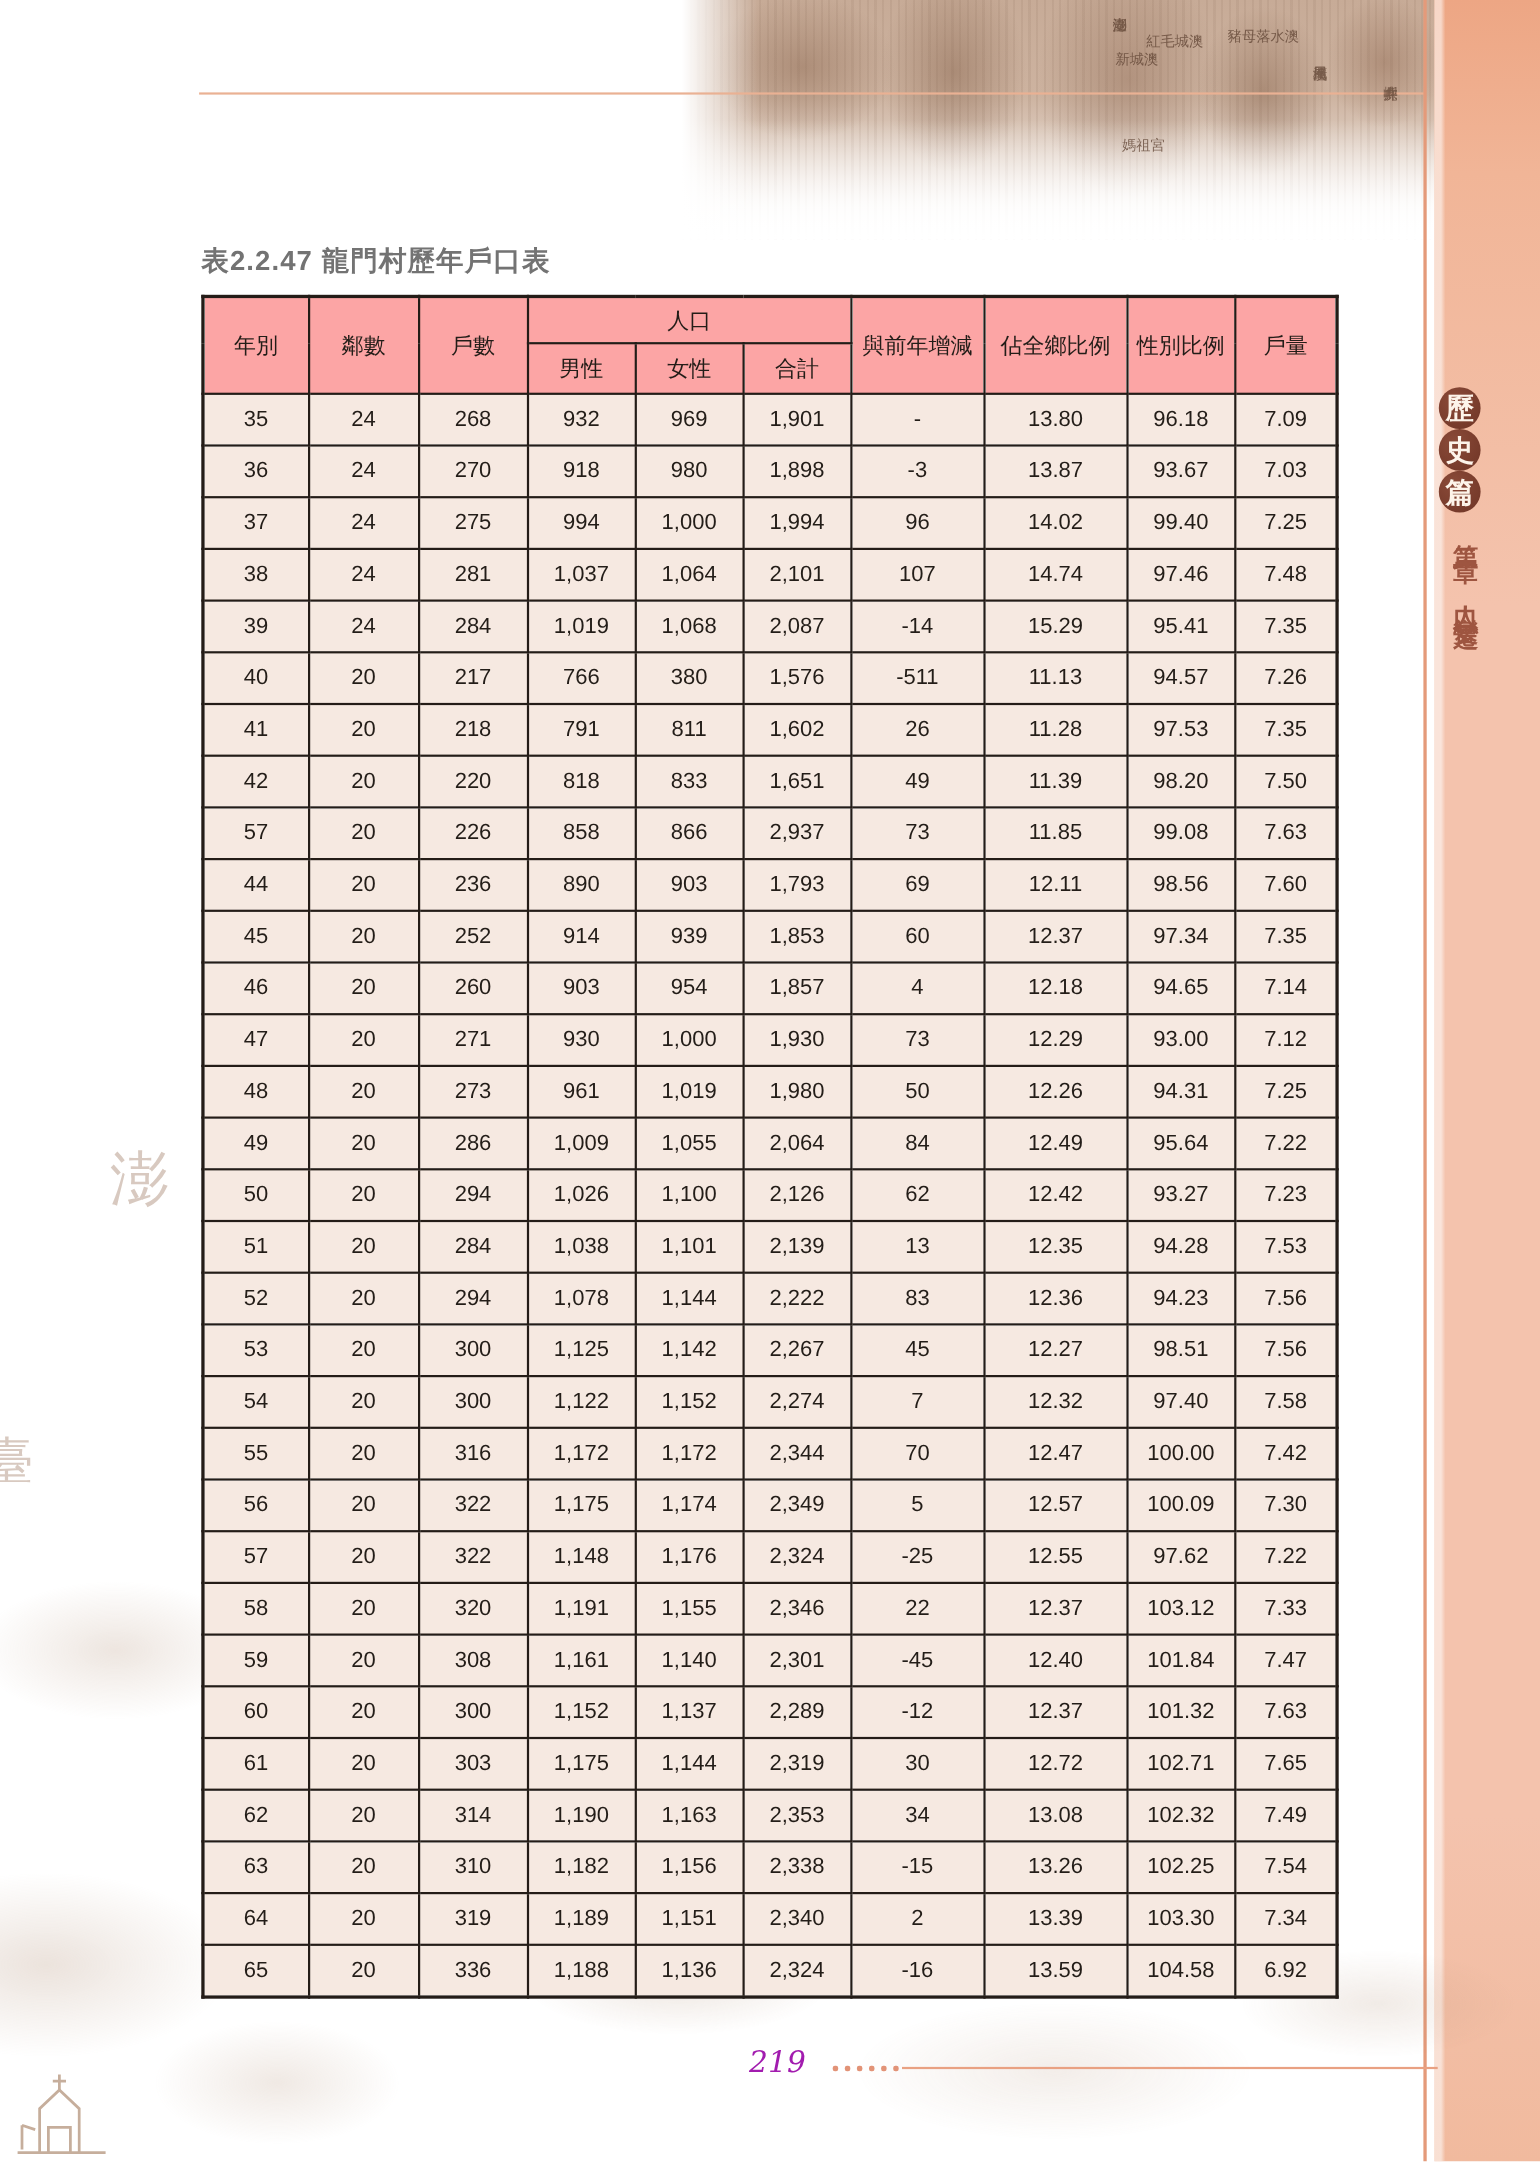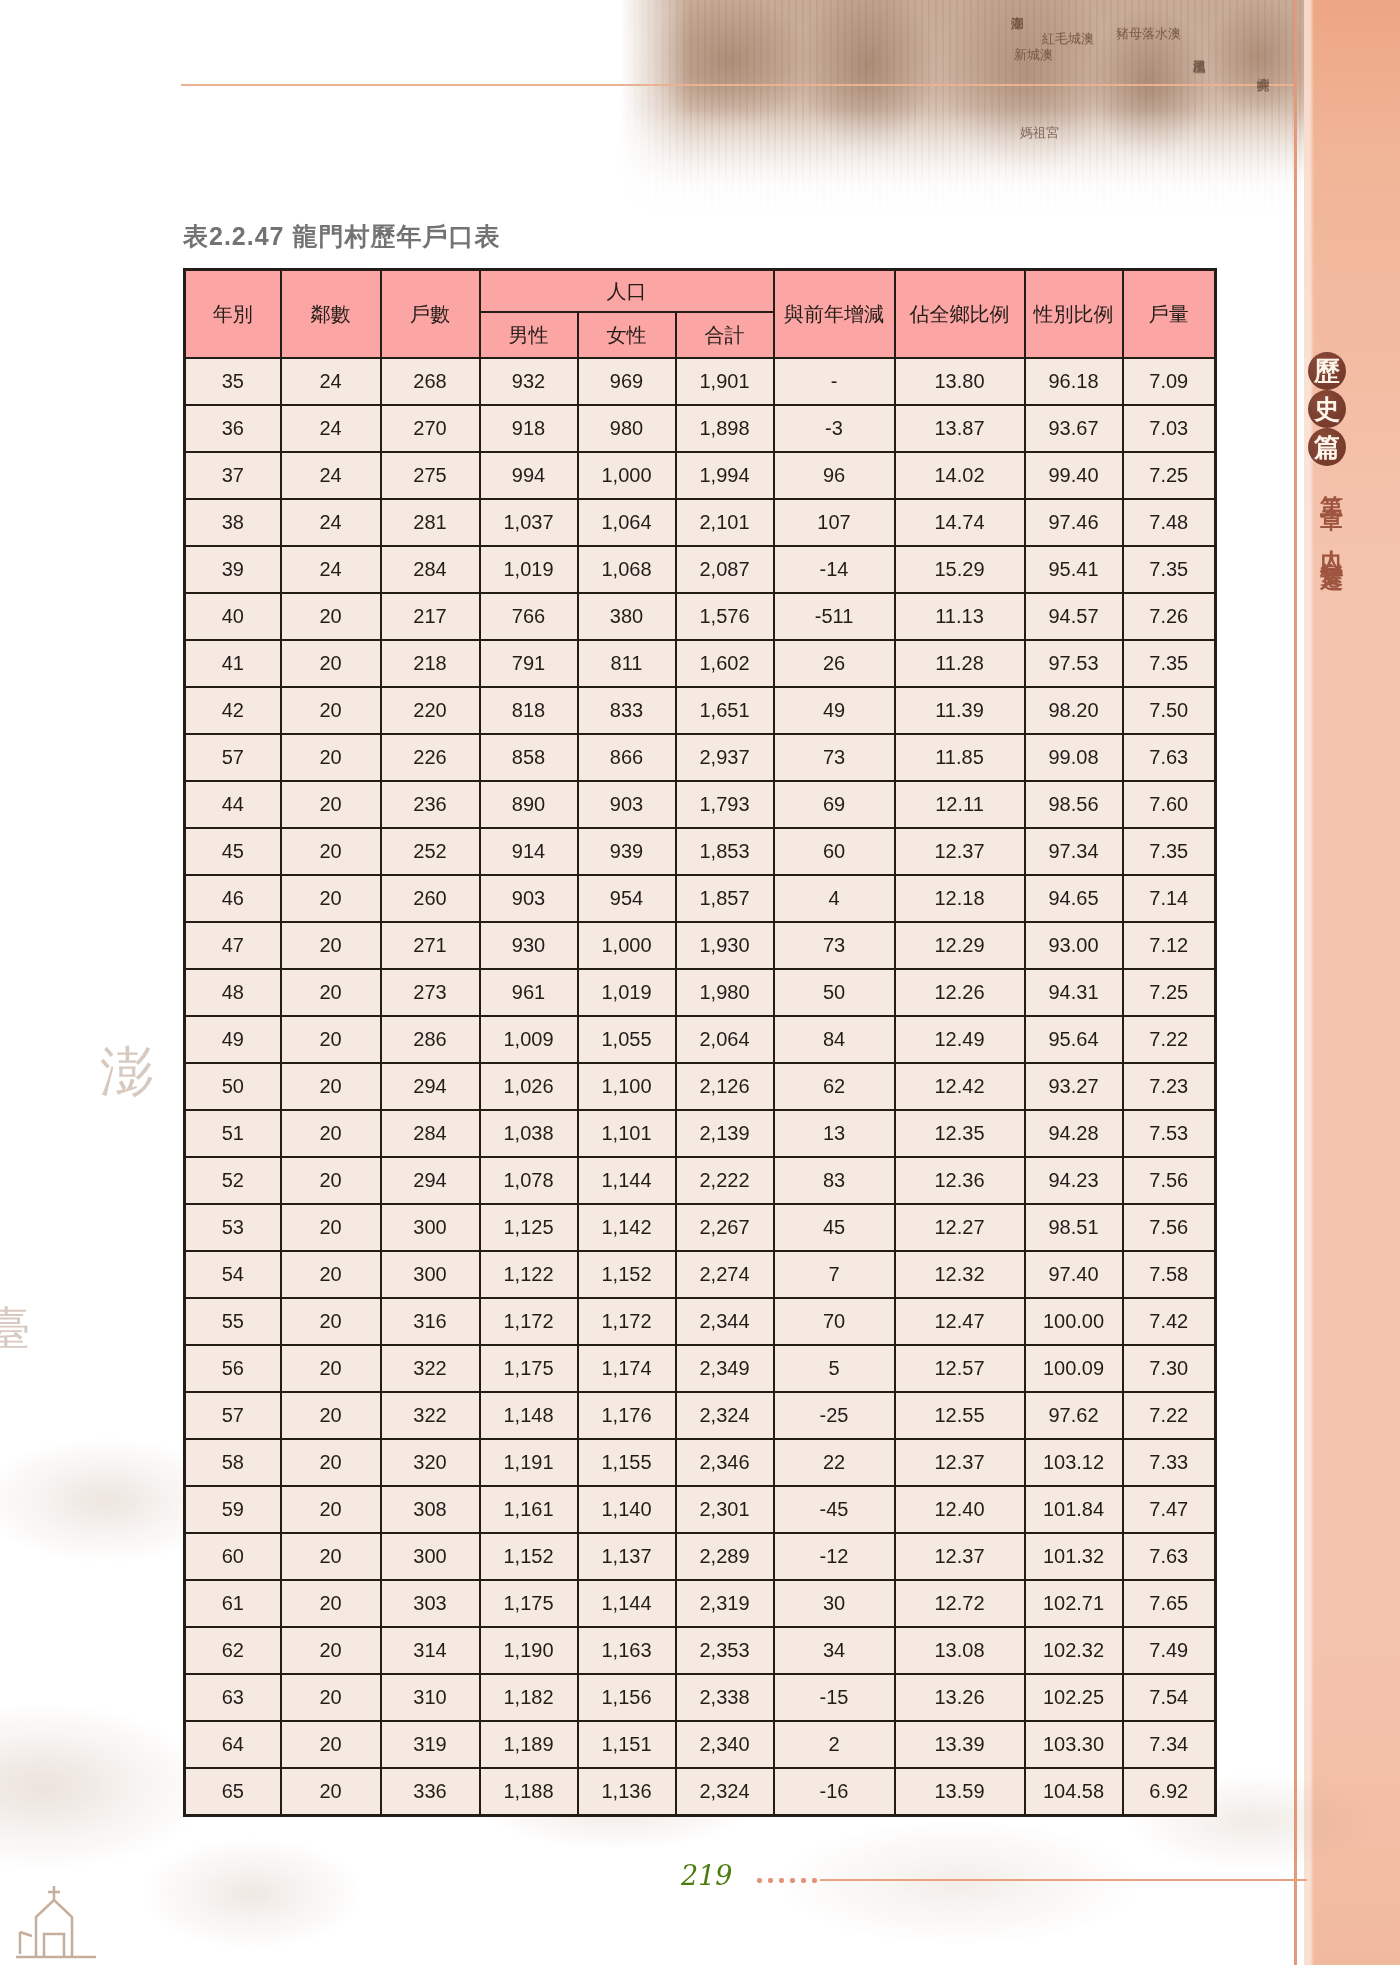--- a/index.html
+++ b/index.html
@@ -71,21 +71,21 @@
   }
   table.pop th{background:#fca5a5;font-weight:normal;font-size:20px;}
   table.pop td{background:#f6e9e1;}
   tr.h1 th{height:40px;}
   tr.h2 th{height:44px;}
   tbody td{height:45px;}
   
   .page-num{
     position:absolute;left:681px;top:1860px;
     font-family:"DejaVu Serif", serif;font-style:italic;
-    font-size:27px;color:#4d7c0f;
+    font-size:27px;color:#a21caf;
   }
   .foot-dots{position:absolute;left:757px;top:1878px;display:flex;gap:6px;}
   .foot-dots i{width:5px;height:5px;border-radius:2px;background:#e29377;display:block;}
   .foot-rule{position:absolute;left:820px;top:1879px;width:487px;height:2px;background:#e9a182;}
   
   .bg-tex{position:absolute;pointer-events:none;}
   .bg-tex.b1{
     left:0;top:1250px;width:420px;height:715px;opacity:.5;
     background:
       radial-gradient(ellipse 180px 90px at 25% 35%, rgba(178,144,118,.45), rgba(178,144,118,0) 70%),

